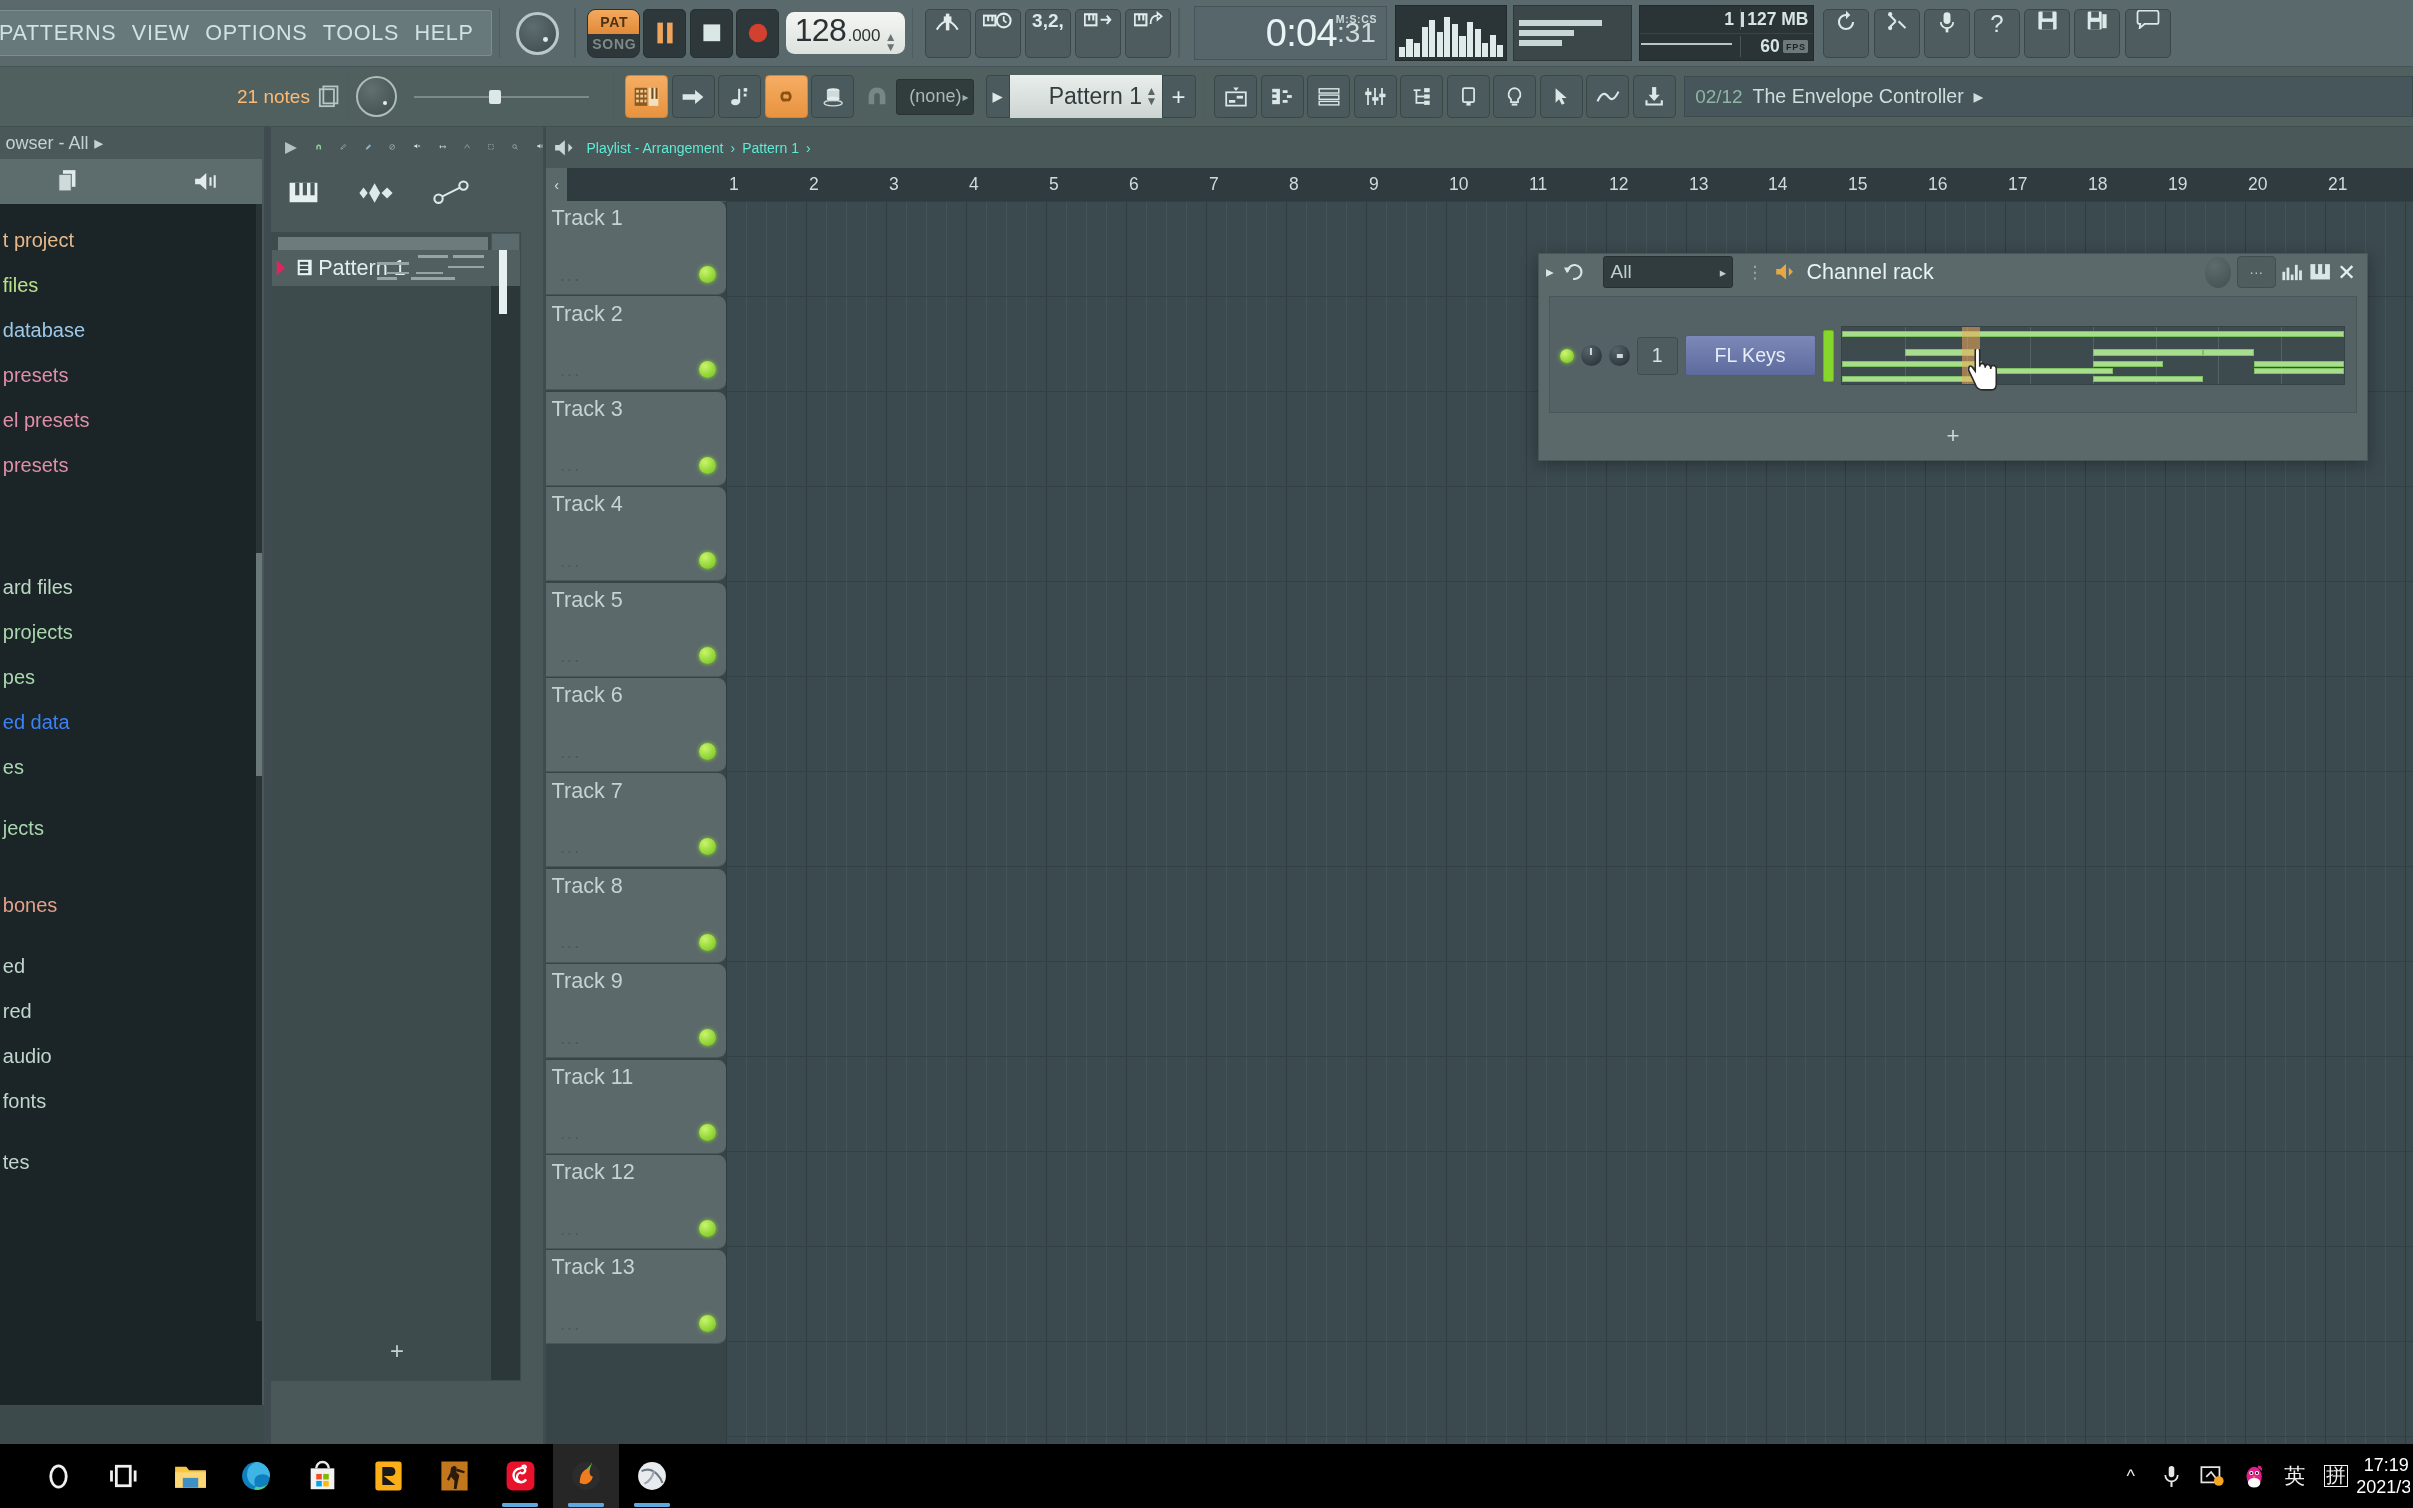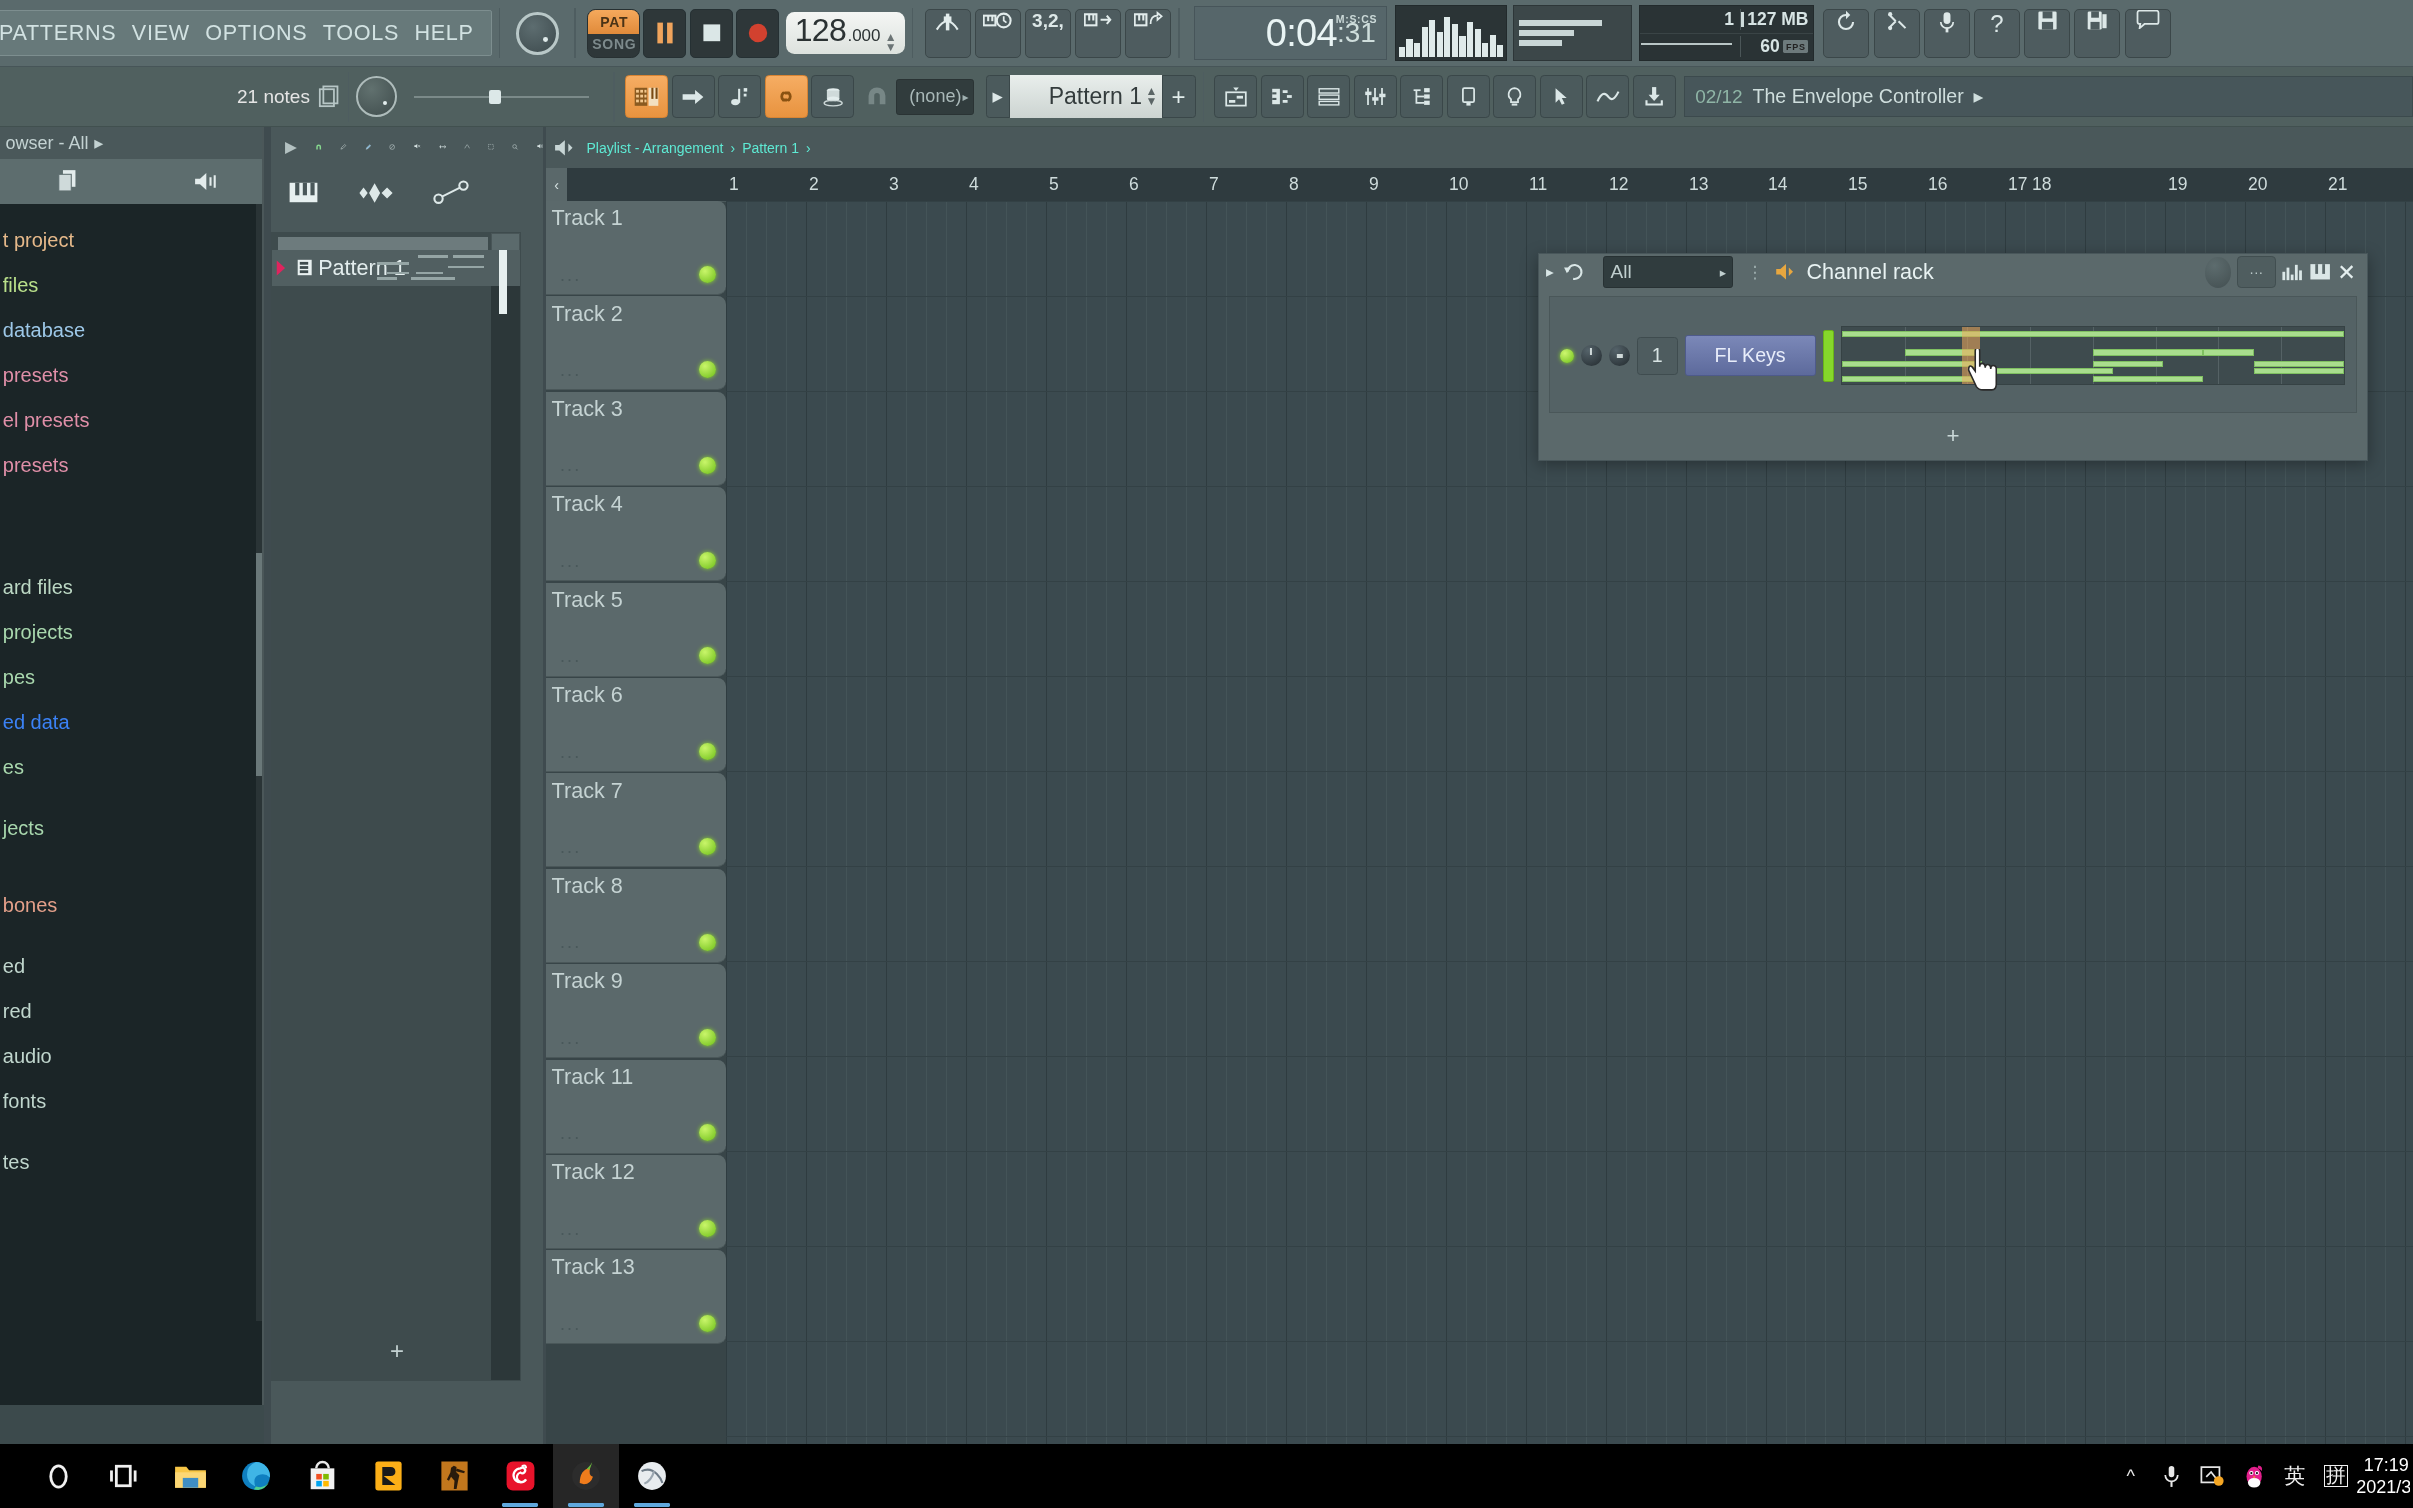--- a/index.html
+++ b/index.html
@@ -144,21 +144,21 @@
                border-radius: 1.4px; font-weight: bold; letter-spacing: 0.7px;}
   .cpu-underline { position:absolute; left:1.4px; bottom:1.4px; height:2.8px; width:91px; background:#b9c6c6;}
 
   
   .toolbar-row2 {
     position: absolute; left: 0; top: 67px; width: 2413px; height: 60px;
     background: #50605f;
     border-bottom: 1.4px solid #41504f;
     display: flex; align-items: center;
   }
-  .notecount { color: #e5e5e5; font-size: 19px; margin-left: 237px; }
+  .notecount { color: #fdba74; font-size: 19px; margin-left: 237px; }
   .slider-wrap { width: 175px; height: 14px; position: relative; margin: 0 17px; }
   .slider-track { position:absolute; left:0; right:0; top:6.3px; height:2.1px; background:#7b8a89;}
   .slider-knob { position:absolute; left:75px; top:0; width:12px; height:14px;
                  background:#dce8e8; border-radius:2.1px;}
   .knob-sm {
     width: 41px; height: 41px; border-radius: 50%;
     background: radial-gradient(circle at 36% 30%, #61716f, #3f4c4c);
     border: 2.8px solid #aebcbb; position: relative;
   }
   .knob-sm::after { content:''; position:absolute; right:8.4px; bottom:9.8px;
@@ -909,21 +909,21 @@
           <div class="mark" style="left: 743px;">8</div>
           <div class="mark" style="left: 823px;">9</div>
           <div class="mark" style="left: 903px;">10</div>
           <div class="mark" style="left: 983px;">11</div>
           <div class="mark" style="left: 1063px;">12</div>
           <div class="mark" style="left: 1143px;">13</div>
           <div class="mark" style="left: 1222px;">14</div>
           <div class="mark" style="left: 1302px;">15</div>
           <div class="mark" style="left: 1382px;">16</div>
           <div class="mark" style="left: 1462px;">17</div>
-          <div class="mark" style="left: 1486px;">18</div>
+          <div class="mark" style="left: 1542px;">18</div>
           <div class="mark" style="left: 1622px;">19</div>
           <div class="mark" style="left: 1702px;">20</div>
           <div class="mark" style="left: 1782px;">21</div>
         </div>
 
     <div class="track-head-col" id="track-heads">
           <div class="track-head">
             <span class="tname">Track 1</span>
             <span class="dots">...</span>
             <span class="led"></span>

